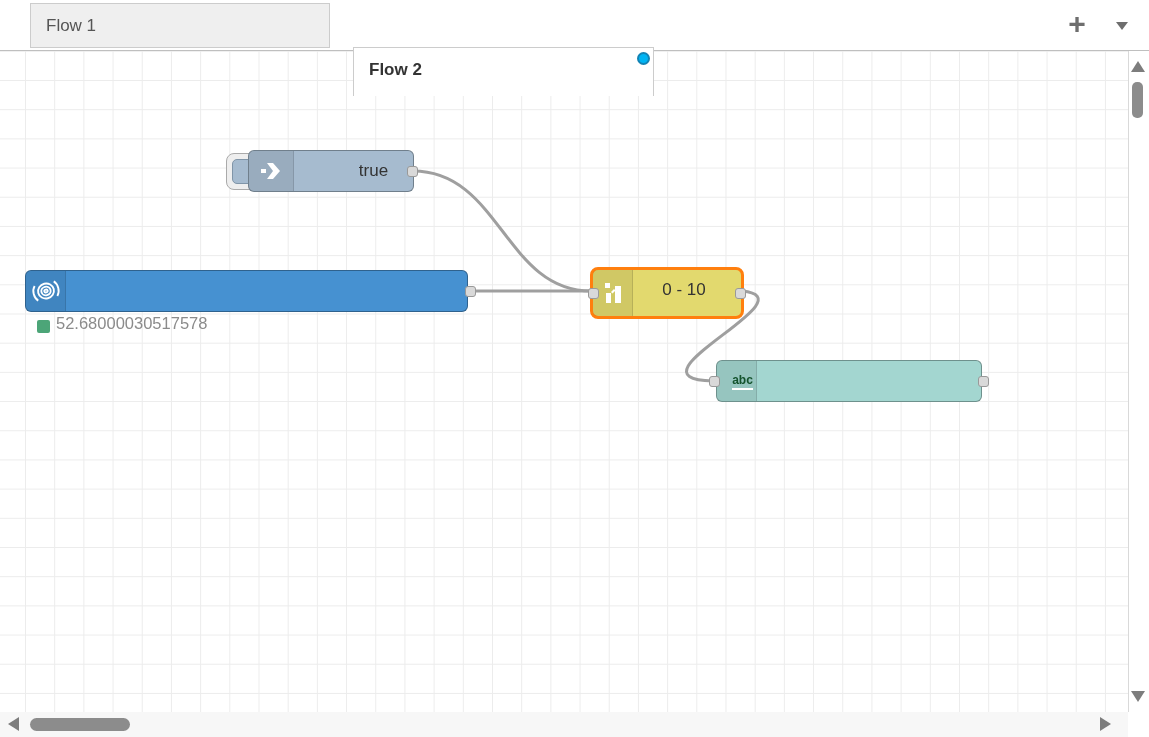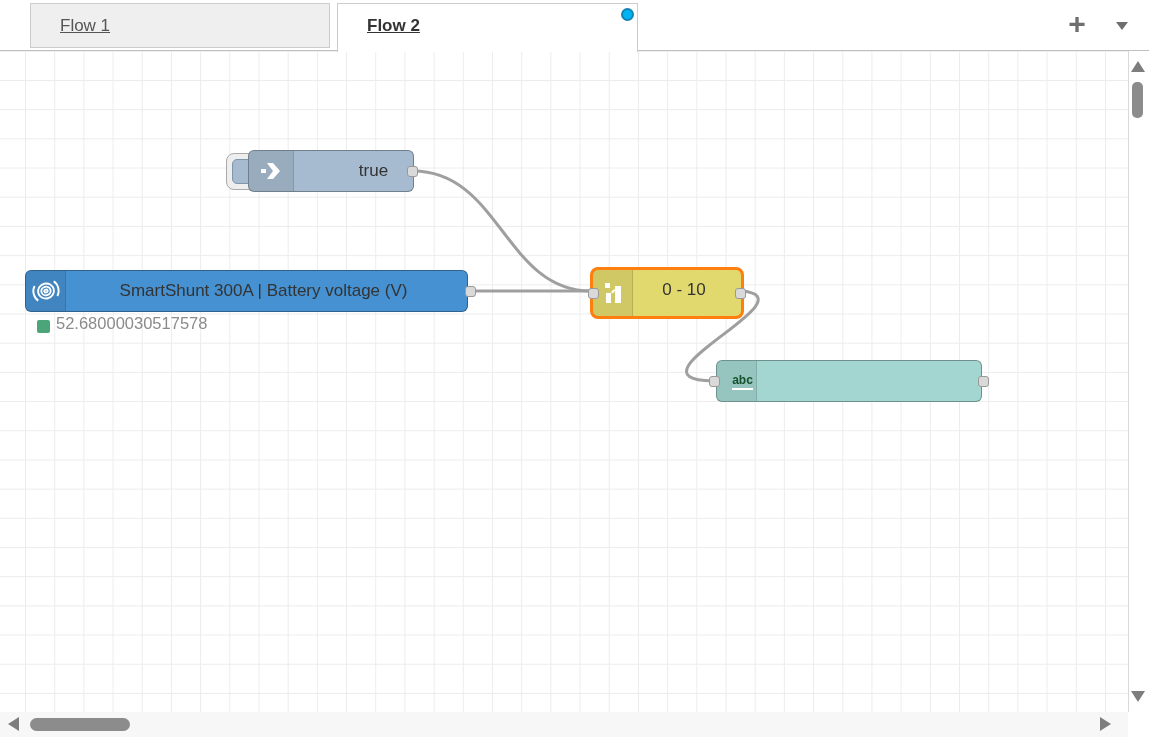--- a/index.html
+++ b/index.html
@@ -3,25 +3,25 @@
 <meta charset="utf-8">
 <style>
   * { margin:0; padding:0; box-sizing:border-box; }
   html,body { width:1149px; height:737px; background:#fff; overflow:hidden;
               font-family:"Liberation Sans", sans-serif; }
 
   
   .tabbar { position:absolute; left:0; top:0; width:1149px; height:51px;
             background:#fff; border-bottom:1px solid #bfbfbf; z-index:5; }
   .tab { position:absolute; top:3px; height:45px; border:1px solid #ccc;
-         font-size:17px; line-height:43px; padding-left:29px; color:#555;
-         background:#efefef; cursor:pointer;text-decoration:underline; }
+         font-size:17px; line-height:43px; padding-left:15px; color:#555;
+         background:#efefef; cursor:pointer; }
   .tab.inactive { left:30px; width:300px; }
-  .tab.active  { left:337px; width:301px; height:49px; background:#fff;
-                 border-bottom:none; font-weight:bold; color:#333; z-index:6; }
+  .tab.active  { left:353px; width:301px; height:49px; background:#fff;
+                 border-bottom:none; font-weight:bold; color:#333; z-index:6;margin-top:44px; }
   .mod-dot { position:absolute; top:4px; right:3px; width:13px; height:13px;
              border-radius:50%; background:#00b4f3; border:2px solid #1383b4; }
   .plus-btn { position:absolute; left:1056px; top:5px; width:42px; height:40px;
               color:#6e6e6e; font-size:30px; font-weight:bold; text-align:center;
               line-height:38px; cursor:pointer; }
   .tab-menu-btn { position:absolute; left:1105px; top:8px; width:34px; height:34px; cursor:pointer; }
   .tab-menu-btn .tri { position:absolute; left:11px; top:14px; width:0; height:0;
         border-left:6px solid transparent; border-right:6px solid transparent;
         border-top:8px solid #6e6e6e; }
 
@@ -138,21 +138,20 @@
       <svg width="30" height="24" viewBox="0 0 32 24">
         <g transform="rotate(-14 16 12)" stroke="#fff" fill="none" stroke-width="2">
           <ellipse cx="16" cy="12" rx="8.5" ry="8"></ellipse>
           <ellipse cx="16" cy="12" rx="5" ry="4.6"></ellipse>
           <ellipse cx="16" cy="12" rx="1.8" ry="1.5"></ellipse>
           <path d="M5.5 4 C 1.5 8 1.5 16 5.5 20"></path>
           <path d="M26.5 4 C 30.5 8 30.5 16 26.5 20"></path>
         </g>
       </svg>
     </div>
-    <div class="lbl">SmartShunt 300A | Battery voltage (V)</div>
     <div class="port" style="right:-9px;"></div>
   </div>
   <div class="status">
     <span class="dot"></span>
     <span class="txt">52.68000030517578</span>
   </div>
 
   <div class="node node-range">
     <div class="iconbox">
       <svg width="20" height="22" viewBox="0 0 20 22">

